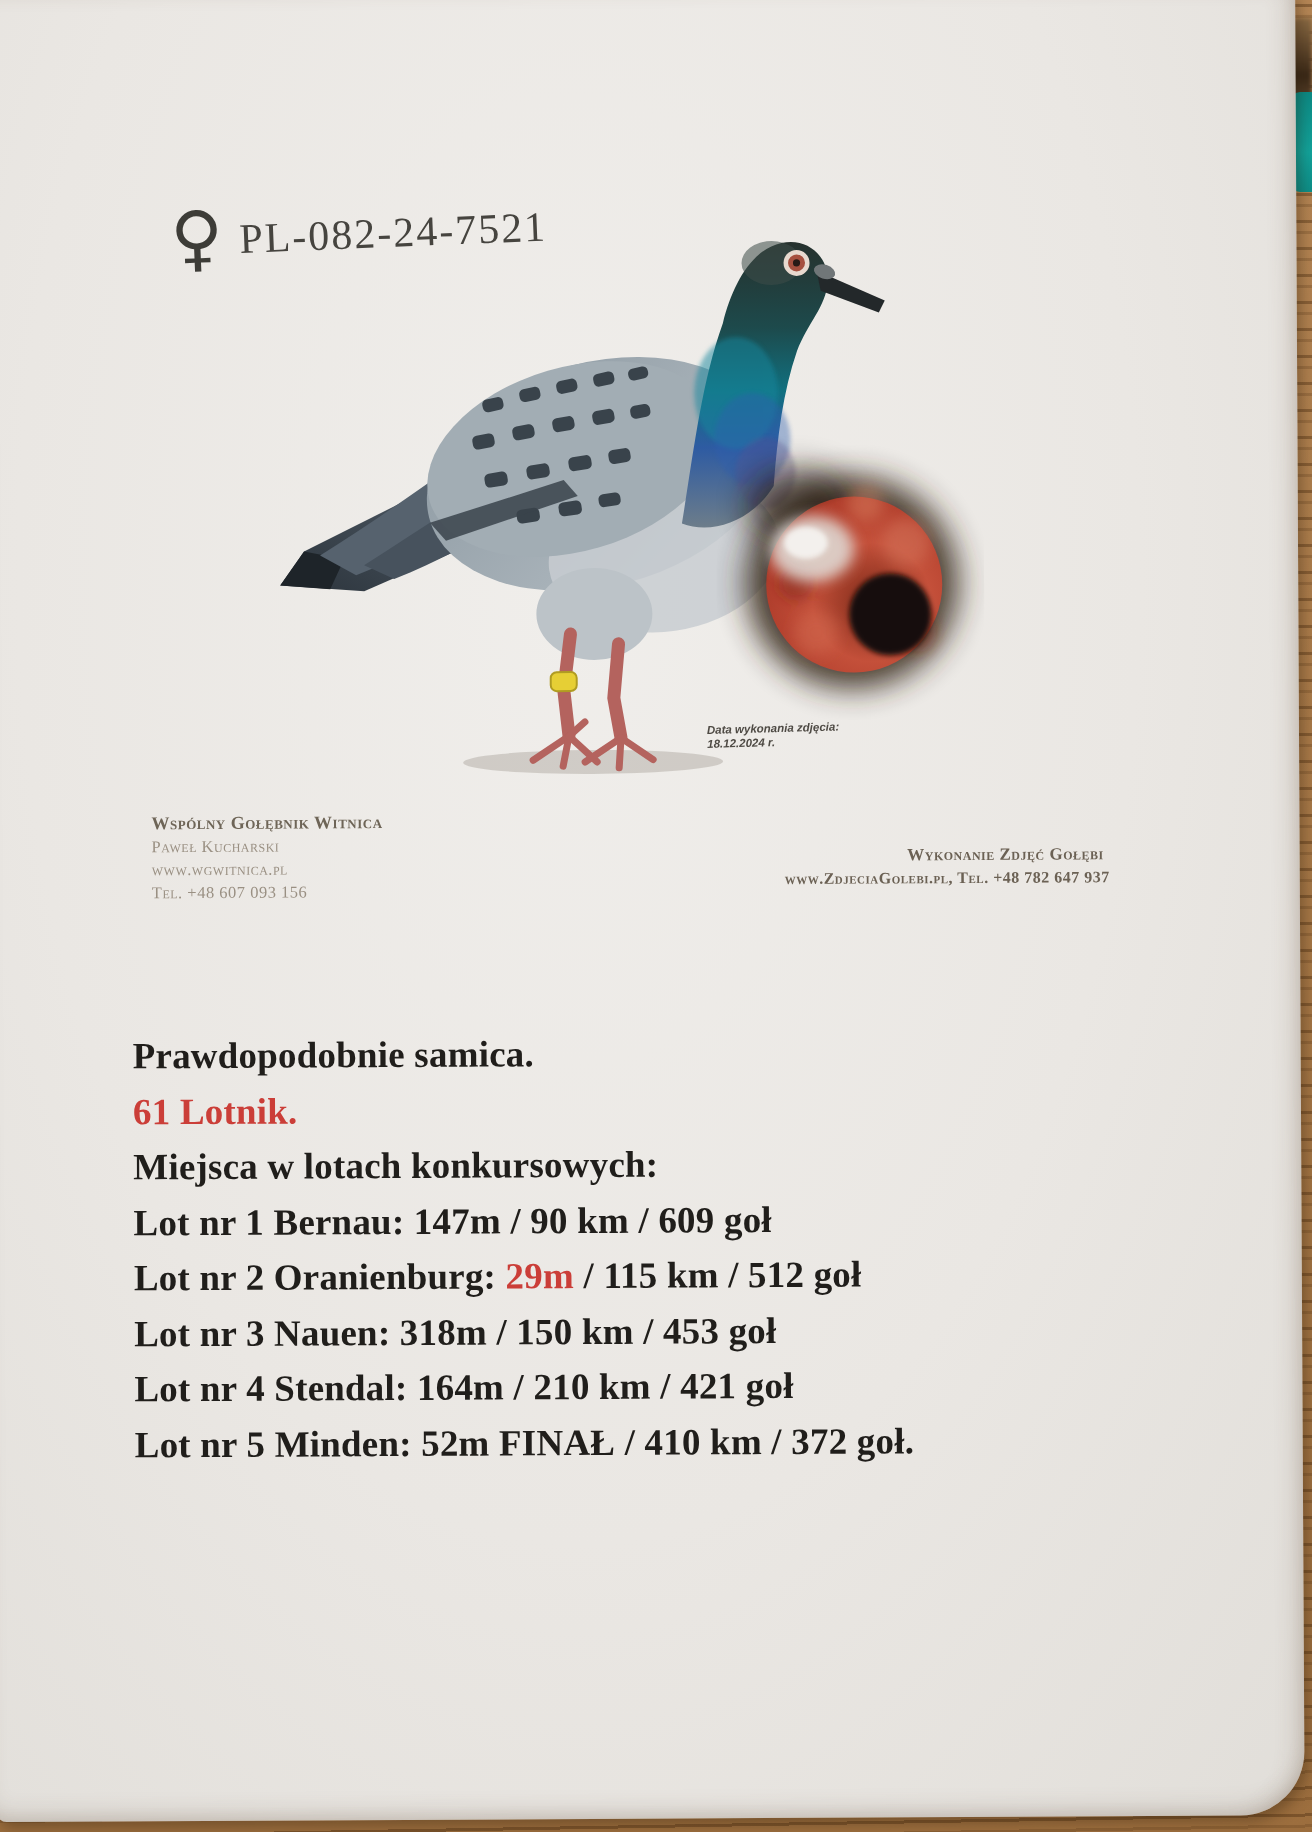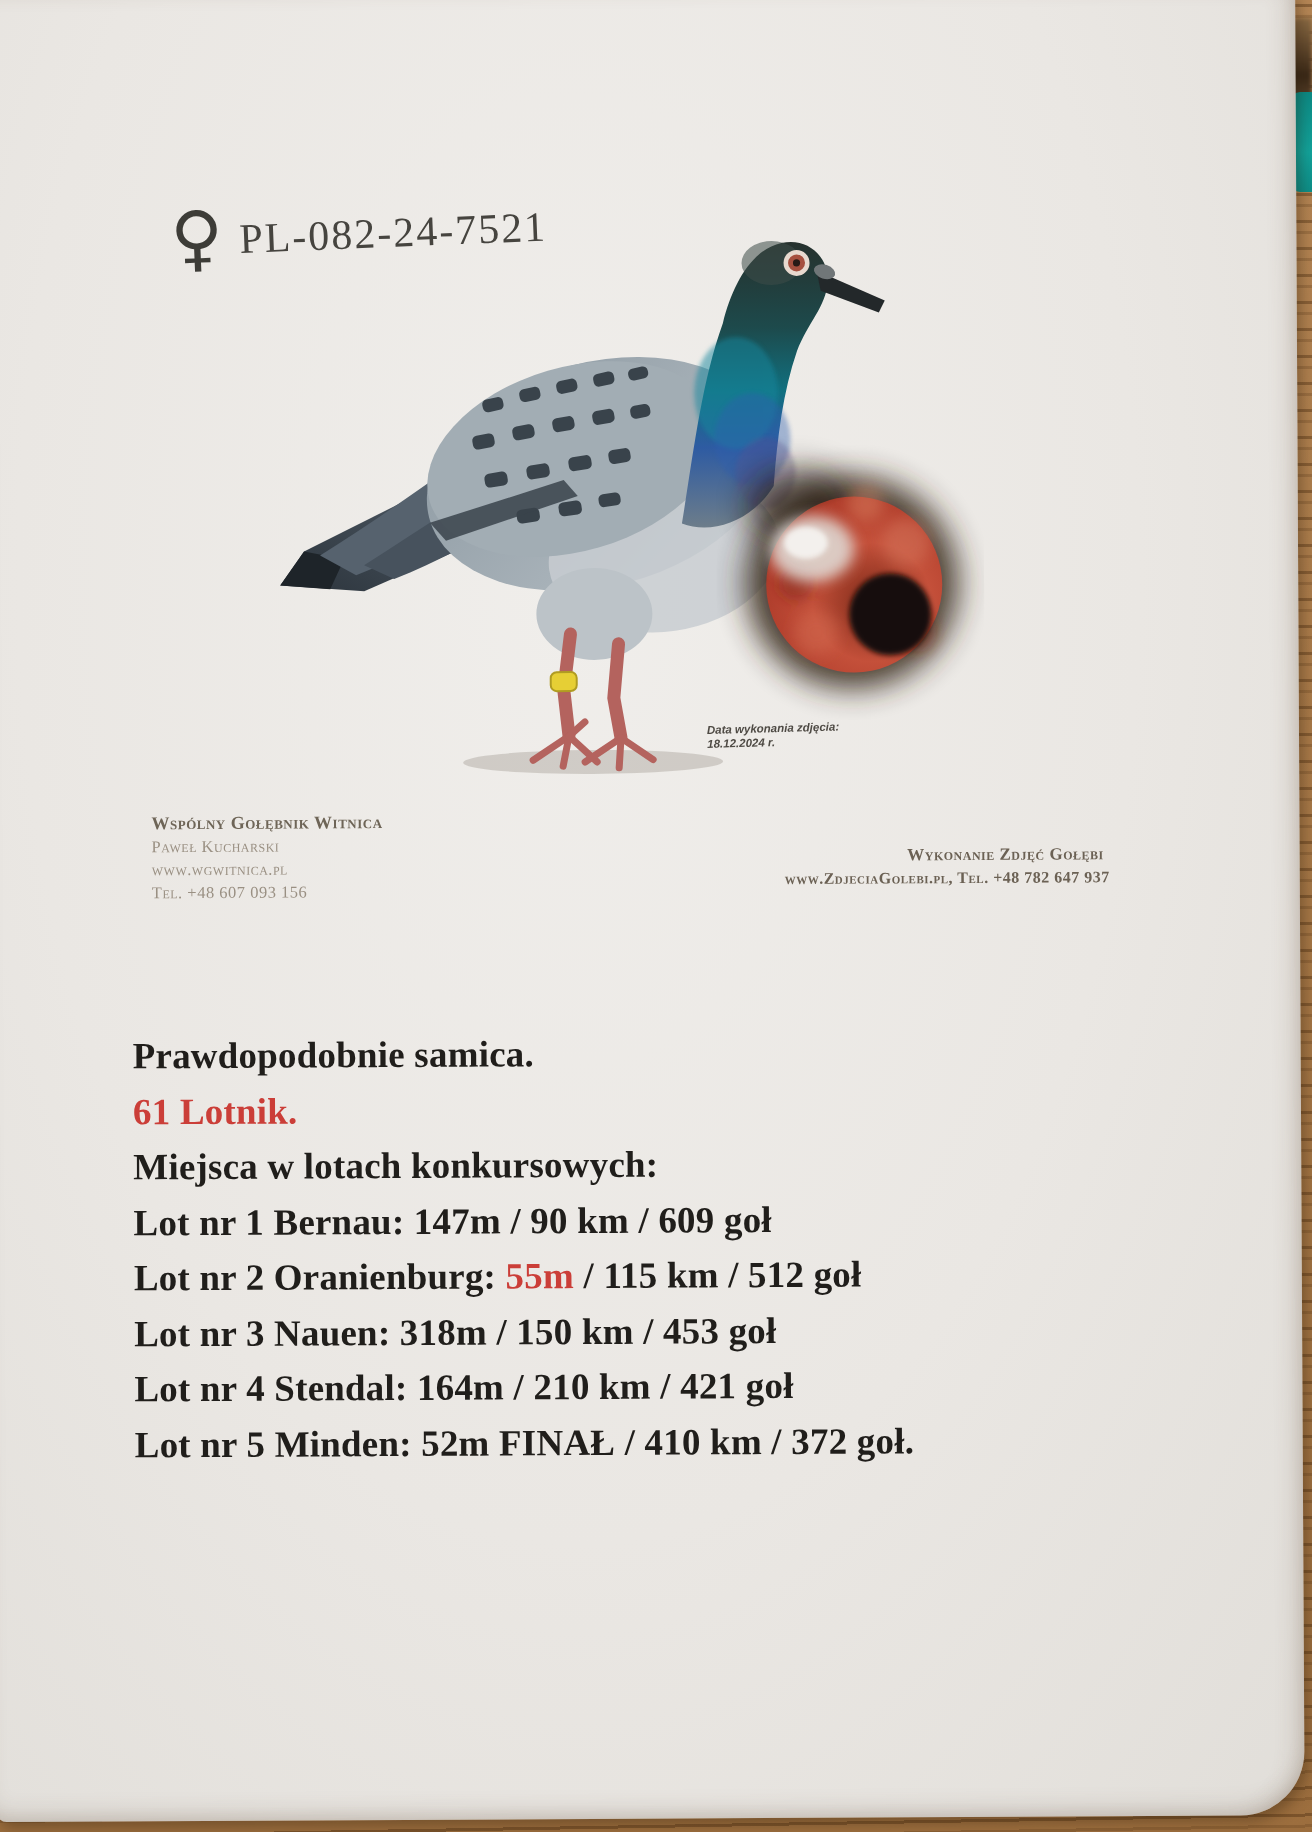--- a/index.html
+++ b/index.html
@@ -243,19 +243,19 @@
   <div class="photographer">
     <div class="p-title">Wykonanie Zdjęć Gołębi</div>
     <div class="p-contact">www.ZdjeciaGolebi.pl, Tel. +48 782 647 937</div>
   </div>
 
   <div class="main-text">
     <div>Prawdopodobnie samica.</div>
     <div class="red">61 Lotnik.</div>
     <div>Miejsca w lotach konkursowych:</div>
     <div><span>Lot nr 1 Bernau: 147m / 90 km / 609 goł</span><span class="red"></span><span></span></div>
-    <div><span>Lot nr 2 Oranienburg: </span><span class="red">55m</span><span> / 115 km / 512 goł</span></div>
+    <div><span>Lot nr 2 Oranienburg: </span><span class="red">29m</span><span> / 115 km / 512 goł</span></div>
     <div><span>Lot nr 3 Nauen: 318m / 150 km / 453 goł</span><span class="red"></span><span></span></div>
     <div><span>Lot nr 4 Stendal: 164m / 210 km / 421 goł</span><span class="red"></span><span></span></div>
     <div><span>Lot nr 5 Minden: 52m FINAŁ / 410 km / 372 goł.</span><span class="red"></span><span></span></div>
   </div>
 
 </div>
 
 </body></html>

